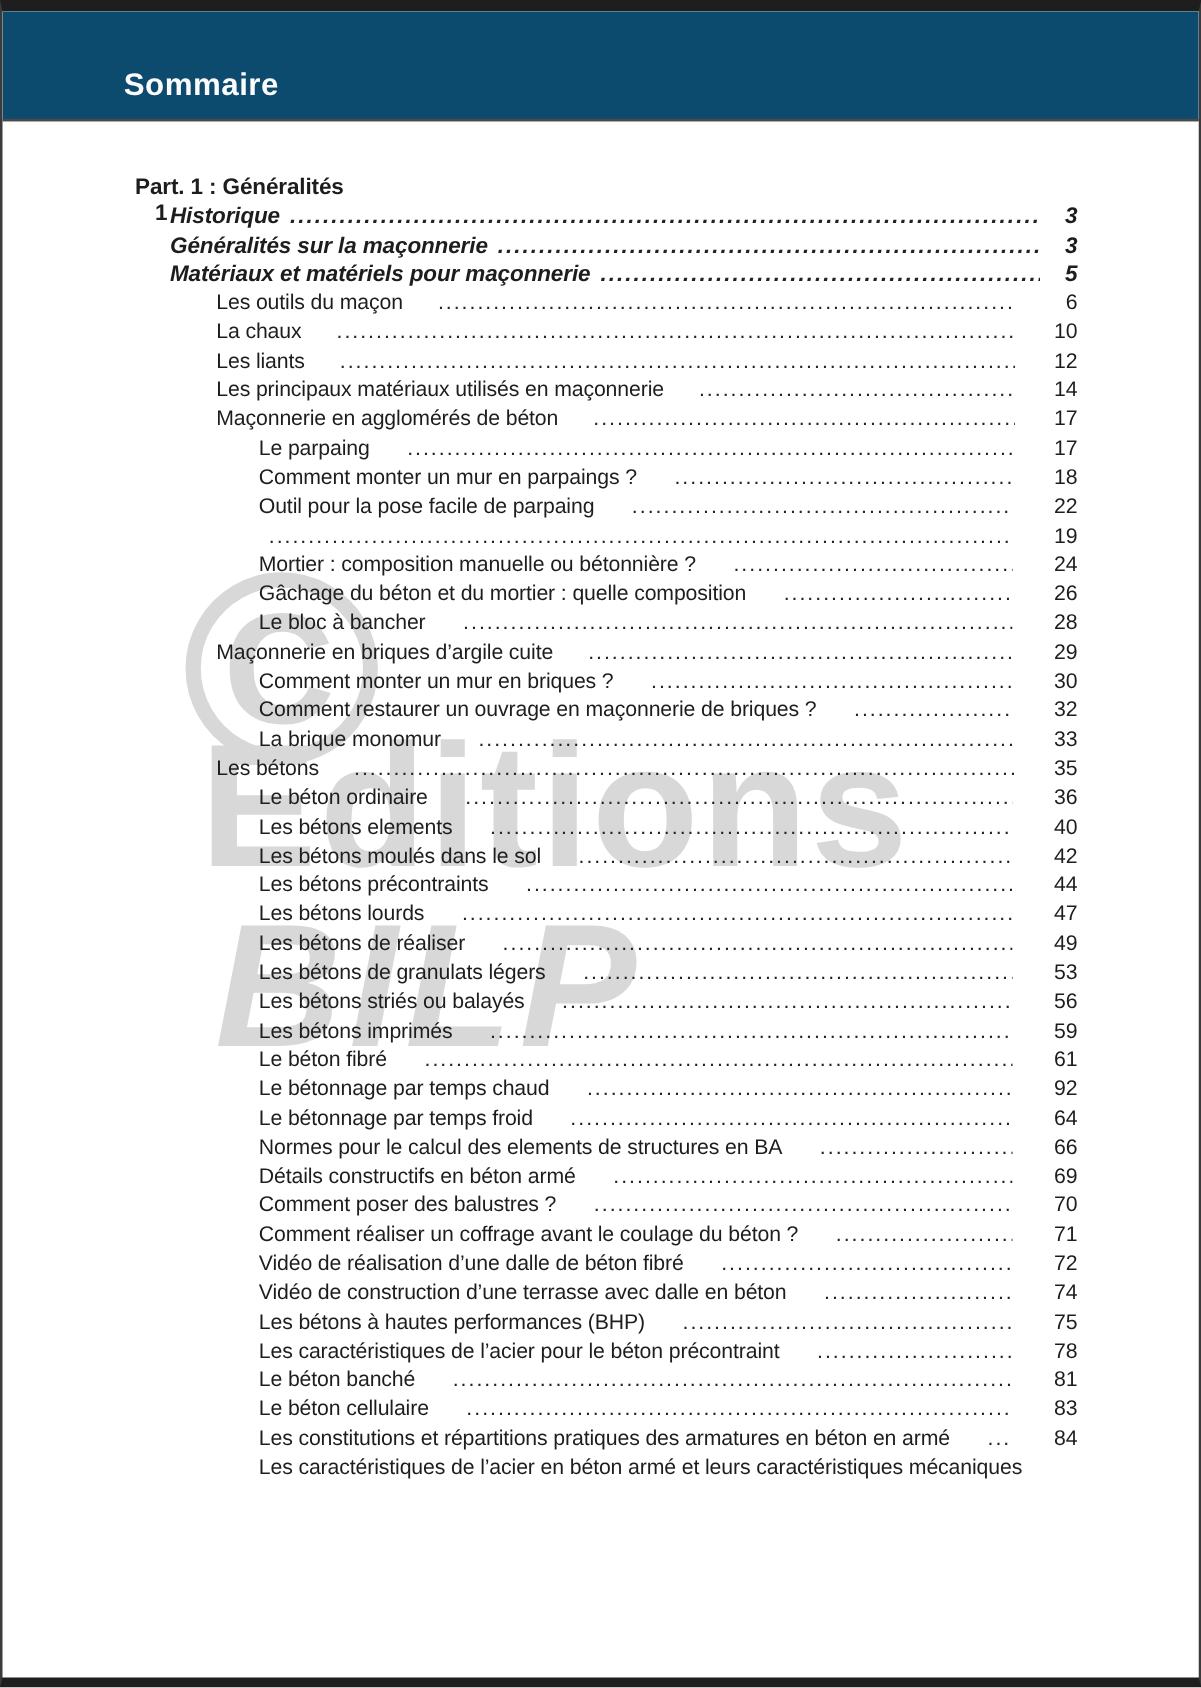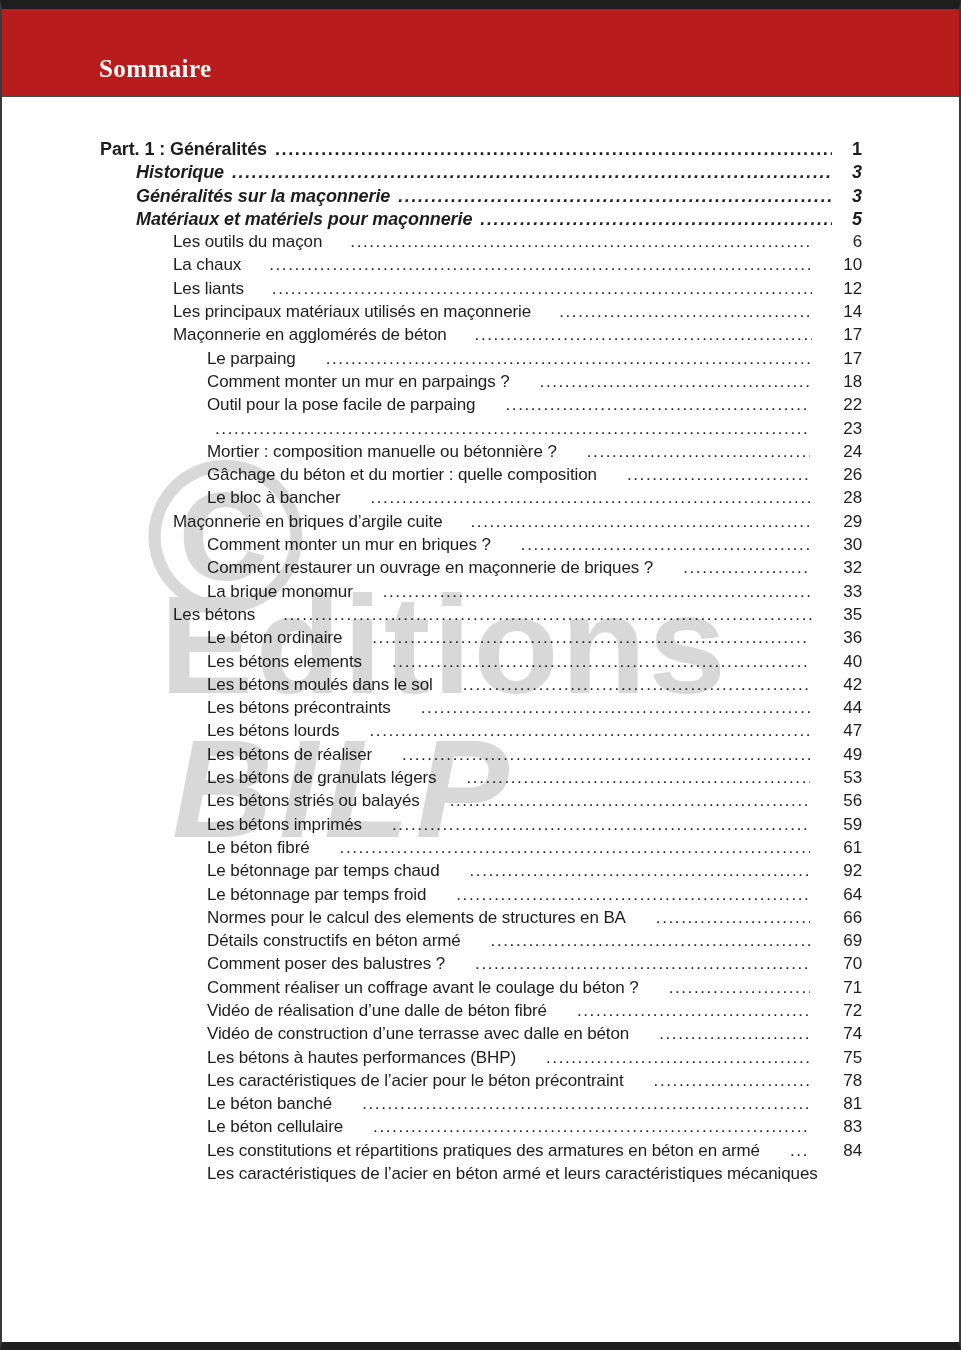--- a/index.html
+++ b/index.html
@@ -10,27 +10,26 @@
     background:#ffffff;
     border-left:2px solid #3b3b3b;
     border-right:2px solid #3b3b3b;
     border-top:9px solid #1e1e1e;
     border-bottom:8px solid #1e1e1e;
     overflow:hidden;
     font-family:"Liberation Sans", sans-serif;
   }
   .header {
     height:88px;
-    background:#b91c1c;
+    background:#0c4a6e;
     border-bottom:2px solid #4c4946;
     box-sizing:border-box;
     display:flex;
     align-items:flex-end;
     padding:0 0 12px 97px;
-    font-family:Liberation Serif, serif;
   }
   .header-title {
     color:#fbfbfb;
     font-size:25px;
     font-weight:700;
     letter-spacing:0.4px;
   }
   .content { position:relative; width:100%; height:1241px; }
 
   
@@ -53,21 +52,21 @@
     z-index:1;
   }
   .row {
     display:flex;
     align-items:baseline;
     height:23.3px;
     font-size:17px;
     color:#1d1d1d;
     letter-spacing:-0.1px;
   }
-  .lvl0 { padding-left:0; }
+  .lvl0 { padding-left:0;flex-direction:column; }
   .lvl1 { padding-left:36px; }
   .lvl2 { padding-left:73px;gap:20px; }
   .lvl3 { padding-left:107px;gap:22px; }
   .bold       { font-weight:700; font-size:18px; }
   .bolditalic { font-weight:700; font-style:italic; font-size:18px; }
   .lbl { white-space:nowrap; }
   .leader {
     flex:1;
     overflow:hidden;
     white-space:nowrap;
@@ -150,21 +149,21 @@
           <span class="leader"></span>
           <span class="pg">18</span>
         </div>
         <div class="row lvl3">
           <span class="lbl">Outil pour la pose facile de parpaing</span>
           <span class="leader"></span>
           <span class="pg">22</span>
         </div>
         <div class="row lvl3">
           <span class="leader"></span>
-          <span class="pg">23</span>
+          <span class="pg">19</span>
         </div>
         <div class="row lvl3">
           <span class="lbl">Mortier : composition manuelle ou bétonnière ?</span>
           <span class="leader"></span>
           <span class="pg">24</span>
         </div>
         <div class="row lvl3">
           <span class="lbl">Gâchage du béton et du mortier : quelle composition</span>
           <span class="leader"></span>
           <span class="pg">26</span>

